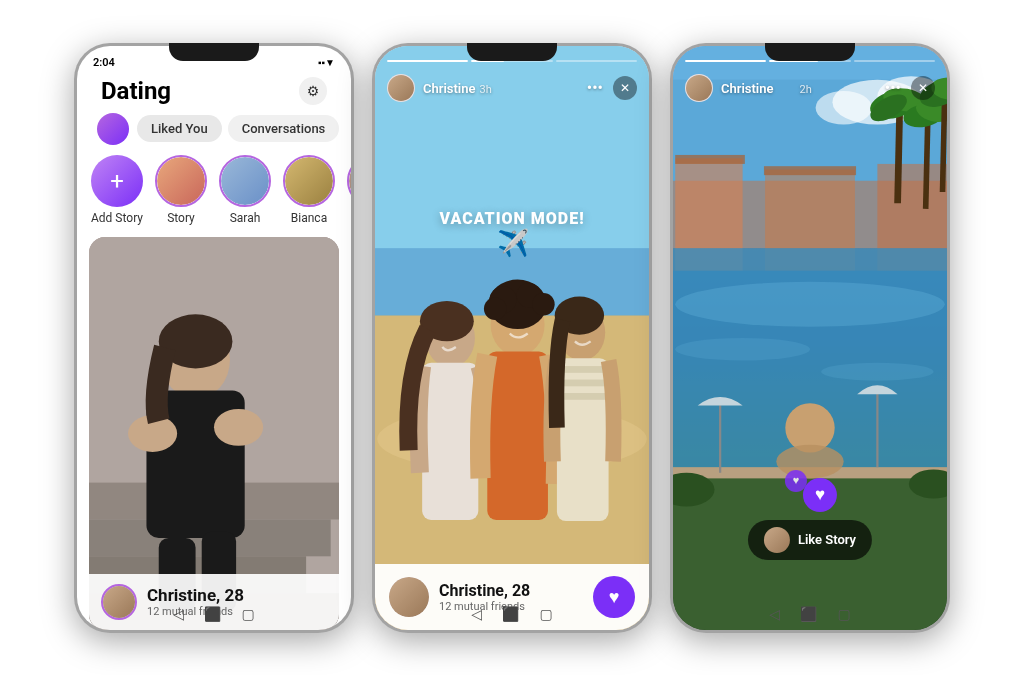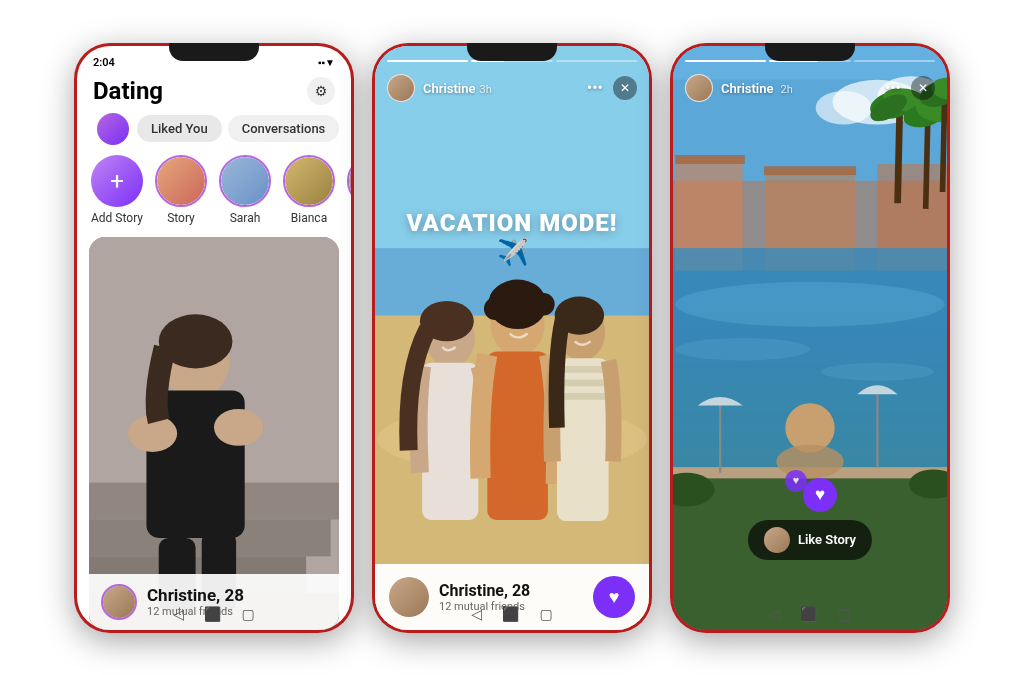--- a/index.html
+++ b/index.html
@@ -13,21 +13,21 @@
       gap: 18px;
       font-family: -apple-system, BlinkMacSystemFont, 'Segoe UI', Roboto, sans-serif;
       overflow: hidden;
     }
 
     
     .phone {
       position: relative;
       width: 280px;
       height: 590px;
-      background: #b91c1c;
+      background: #a3a3a3;
       border-radius: 36px;
       padding: 3px;
       box-shadow: 0 8px 32px rgba(0,0,0,0.35);
     }
     .phone-inner {
       width: 100%;
       height: 100%;
       background: #fff;
       border-radius: 33px;
       overflow: hidden;
@@ -58,21 +58,21 @@
       align-items: center;
       padding: 10px 16px 4px;
       font-size: 11px;
       font-weight: 600;
     }
     .status-icons { display: flex; gap: 4px; align-items: center; font-size: 10px; }
     .dating-header {
       display: flex;
       justify-content: space-between;
       align-items: center;
-      padding: 4px 16px 8px;
+      padding: 4px 24px 8px;
     }
     .dating-title {
       font-size: 24px;
       font-weight: 700;
       color: #000;
     }
     .gear-icon {
       width: 28px; height: 28px;
       border-radius: 50%;
       background: #f0f0f0;
@@ -510,21 +510,21 @@
         </div>
         <div class="story-top-right">
           <span class="story-menu-btn">•••</span>
           <div class="story-close-btn">
             <span>✕</span>
           </div>
         </div>
       </div>
 
       <div style="position:absolute;top:28%;left:50%;transform:translateX(-50%);z-index:4;text-align:center;">
-        <span style="font-size:24px;font-weight:900;color:#fff;text-shadow:0 2px 8px rgba(0,0,0,0.3);letter-spacing:1px;white-space:nowrap;">VACATION MODE!</span>
+        <span style="font-size:16px;font-weight:900;color:#fff;text-shadow:0 2px 8px rgba(0,0,0,0.3);letter-spacing:1px;white-space:nowrap;">VACATION MODE!</span>
         <span style="font-size:26px;margin-left:4px;">✈️</span>
       </div>
 
       <div class="story-card-info">
         <div class="story-card-left">
           <div class="story-mini-avatar">
             <div style="width:100%;height:100%;background:linear-gradient(135deg,#c8a888,#9a7858);border-radius:50%"></div>
           </div>
           <div>
             <div class="story-card-name">Christine, 28</div>
@@ -615,21 +615,21 @@
         </div>
       </div>
 
       <div class="story-top-bar" style="padding-top:6px;">
         <div class="story-user-info">
           <div class="story-user-avatar">
             <div style="width:100%;height:100%;background:linear-gradient(135deg,#c8a888,#9a7858);border-radius:50%"></div>
           </div>
           <div>
             <span class="story-user-name">Christine</span>
-            <span class="story-time" style="margin-left:3px">2h</span>
+            <span class="story-time" style="margin-left:22px">2h</span>
           </div>
         </div>
         <div class="story-top-right">
           <span class="story-menu-btn">•••</span>
           <div class="story-close-btn">
             <span>✕</span>
           </div>
         </div>
       </div>
 

